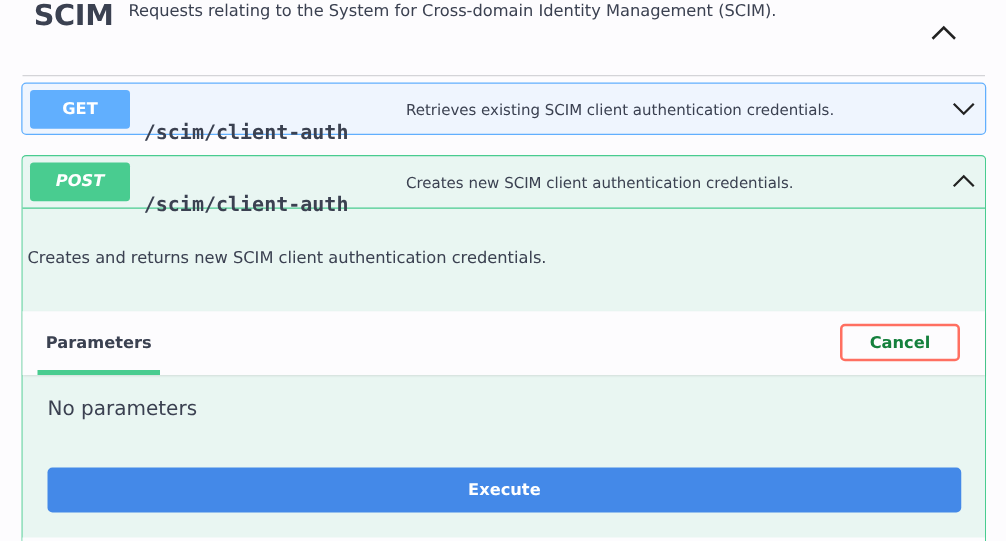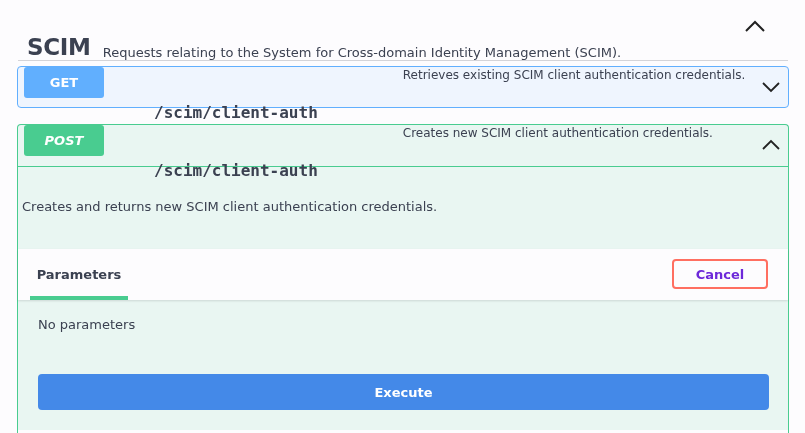--- a/index.html
+++ b/index.html
@@ -2,33 +2,33 @@
 <html><head>
   <meta charset="utf-8">
   <style>
     * { box-sizing: border-box; margin: 0; padding: 0; }
     html, body { width: 805px; height: 433px; overflow: hidden; background: #fdfcfe; }
     body { font-family: "DejaVu Sans", "Liberation Sans", sans-serif; color: #3b4151; position: relative; }
 
     .tag-header {
       position: absolute; left: 18px; top: 0; width: 770px; height: 61px;
       border-bottom: 1px solid #d4d4d8;
-      display: flex; align-items: flex-end;
+      display: flex; align-items: flex-start;
     }
     .tag-title { font-size: 23px; font-weight: bold; color: #3b4151; margin-left: 9px; letter-spacing: -0.3px; }
     .tag-desc { font-size: 13px; color: #3b4151; margin-left: 12px; margin-top: 2px; }
     .tag-toggle { position: absolute; right: 22px; top: 17px; width: 22px; height: 20px; cursor: pointer; }
 
     .opblock {
       position: absolute; left: 17px; width: 772px; border-radius: 4px; border: 1px solid;
     }
     .opblock-get { top: 66px; height: 42px; background: #eff5fe; border-color: #61affe; }
     .opblock-post { top: 124px; height: 312px; background: #e9f6f2; border-color: #49cc90; border-bottom: none; }
 
-    .summary { position: relative; height: 40px; display: flex; cursor: pointer; gap: 39px; }
+    .summary { position: relative; height: 40px; display: flex; align-items: center; cursor: pointer; }
     .opblock-post .summary { height: 42px; border-bottom: 1px solid #49cc90; }
     .method {
       margin-left: 6px; width: 80px; height: 31px; border-radius: 3px;
       color: #fff; font-weight: bold; font-size: 13px;
       display: flex; align-items: center; justify-content: center;
     }
     .method-get { background: #61affe; }
     .method-post { background: #49cc90; font-style: italic; }
     .path { font-family: "DejaVu Sans Mono", "Liberation Mono", monospace; font-weight: bold; font-size: 16px; color: #3b4151; margin-left: 11px; margin-top: 36px; }
     .summary-desc { font-size: 12px; color: #3b4151; margin-left: 10px; margin-top: 1px; padding-left: 36px; }
@@ -42,25 +42,25 @@
     }
     .params-tab {
       position: absolute; left: 12px; top: 0; width: 98px; height: 51px;
       display: flex; align-items: center; justify-content: center;
       font-size: 13px; font-weight: bold; color: #3b4151; cursor: pointer;
     }
     .params-tab-underline { position: absolute; left: 12px; bottom: 0; width: 98px; height: 4px; background: #49cc90; }
     .cancel-btn {
       position: absolute; right: 20px; top: 10px; width: 96px; height: 30px;
       border: 2px solid #ff6f61; border-radius: 4px; background: transparent;
-      color: #6d28d9; font-weight: bold; font-size: 13px;
+      color: #15803d; font-weight: bold; font-size: 13px;
       display: flex; align-items: center; justify-content: center; cursor: pointer;
       font-family: "DejaVu Sans", "Liberation Sans", sans-serif;
     }
-    .no-params { position: absolute; left: 20px; top: 192px; font-size: 13px; color: #3b4151; }
+    .no-params { position: absolute; left: 20px; top: 192px; font-size: 16px; color: #3b4151; }
     .execute-btn {
       position: absolute; left: 20px; top: 249px; width: 731px; height: 36px;
       background: #4489e8; border: none; border-radius: 4px;
       color: #fff; font-weight: bold; font-size: 13px; cursor: pointer;
       display: flex; align-items: center; justify-content: center;
       font-family: "DejaVu Sans", "Liberation Sans", sans-serif;
     }
     .bottom-strip { position: absolute; left: 0; top: 305px; width: 770px; height: 10px; background: #fdfcfe; }
   </style>
 </head>

